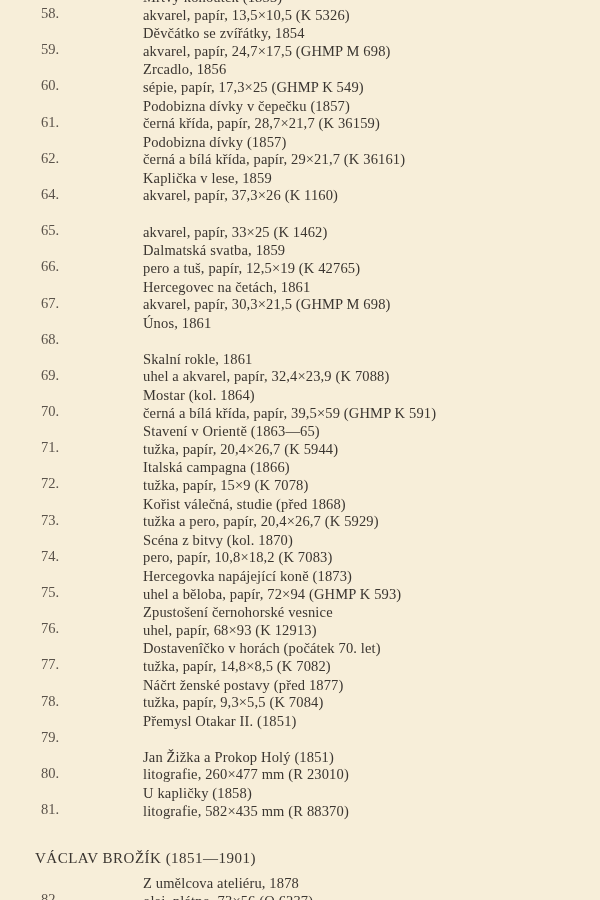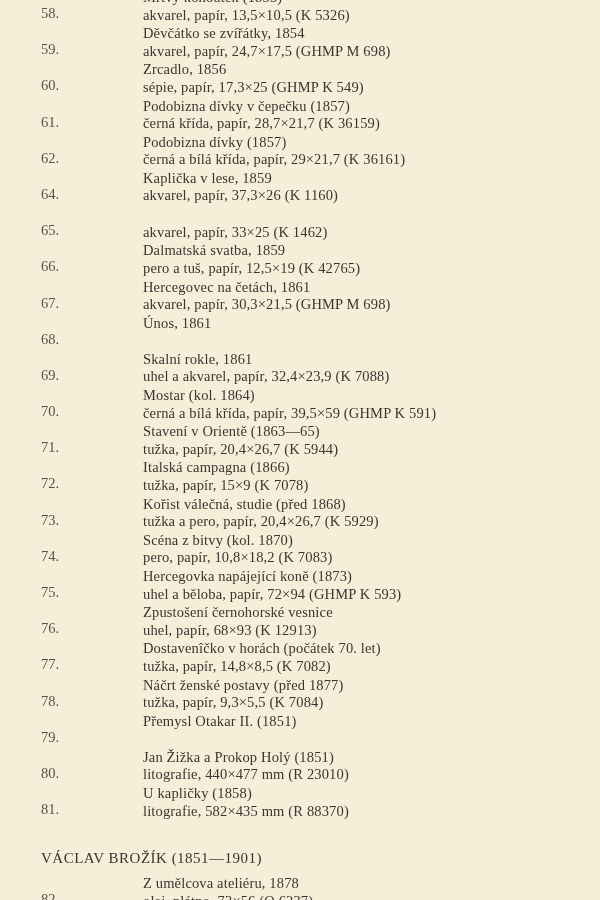--- a/index.html
+++ b/index.html
@@ -38,21 +38,21 @@
       left: 143px;
       font-size: 14.5px;
       line-height: 18px;
       white-space: nowrap;
       letter-spacing: 0.15px;
     }
     .title { top: 0; }
     .desc { top: 17.5px; font-family: Liberation Serif, serif; }
     .section-heading {
       position: absolute;
-      left: 41px;
+      left: 35px;
       font-size: 15px;
       letter-spacing: 0.5px;
       line-height: 18px;
       white-space: nowrap;
     }
     .entries2 {
       position: absolute;
       left: 0;
       width: 600px;
     }
@@ -160,21 +160,21 @@
       <span class="title">Náčrt ženské postavy (před 1877)</span>
       <span class="desc">tužka, papír, 9,3×5,5 (K 7084)</span>
     </div>
     <div class="entry">
       <span class="num">79.</span>
       <span class="title">Přemysl Otakar II. (1851)</span>
     </div>
     <div class="entry">
       <span class="num">80.</span>
       <span class="title">Jan Žižka a Prokop Holý (1851)</span>
-      <span class="desc">litografie, 440×477 mm (R 23010)</span>
+      <span class="desc">litografie, 260×477 mm (R 23010)</span>
     </div>
     <div class="entry">
       <span class="num">81.</span>
       <span class="title">U kapličky (1858)</span>
       <span class="desc">litografie, 582×435 mm (R 88370)</span>
     </div>
   </div>
 </div>
 
 <div class="section-heading" style="top:849px;">VÁCLAV BROŽÍK (1851—1901)</div>

